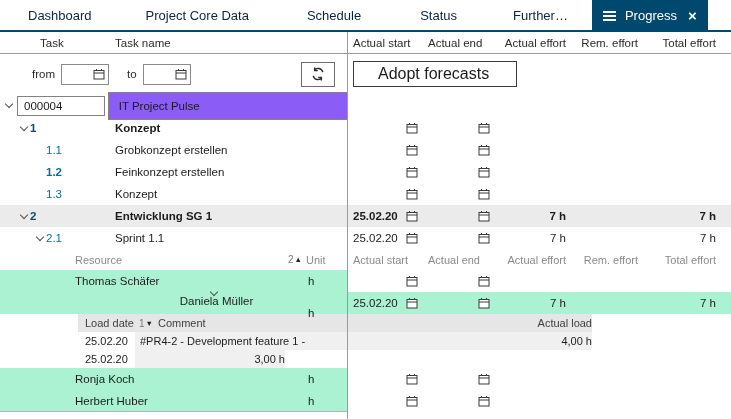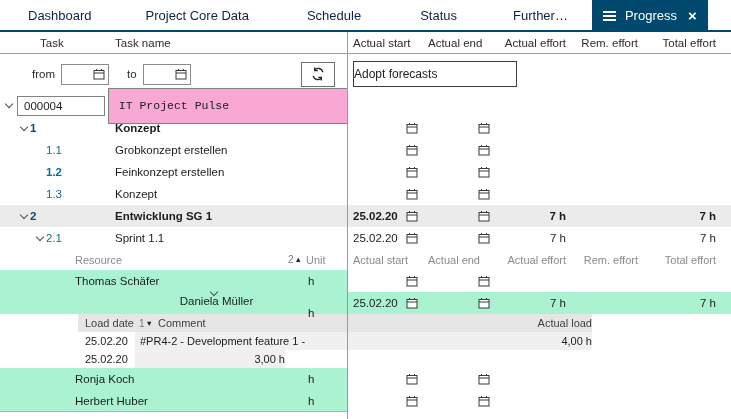--- a/index.html
+++ b/index.html
@@ -38,38 +38,38 @@
 
   
   .filterrow { display:flex; height:40px; align-items:center; }
   .flabel { color:#2b2b2b; }
   .dateinput { width:48px; height:21px; border:1px solid #8a8a8a; display:flex; align-items:center;
                padding:0 3px; gap:2px; background:#fff; }
   .dateinput input { border:none; outline:none; width:26px; font:inherit; padding:0; background:transparent; }
   .refreshbtn { width:34px; height:25px; border:1px solid #6e6e6e; background:#fff; display:flex;
                 align-items:center; justify-content:center; margin-left:auto; margin-right:13px; cursor:pointer; }
   .adoptbtn { margin-left:5px; width:164px; height:26px; border:1px solid #3c3c3c; background:#fff;
-              font:inherit; font-size:12px; text-align:left; padding-left:0; cursor:pointer; color:#1c1c1c; }
+              font:inherit; font-size:16px; text-align:left; padding-left:24px; cursor:pointer; color:#1c1c1c; }
 
   
   .row { display:flex; height:22px; align-items:stretch; }
   .row .lpane { align-items:center; }
   .row.root { height:23px; }
   .bg-gray { background:#ebebeb; }
   .lgreen { background:#abf2d3; }
   .row.bg-green { background:#abf2d3; }
 
   .chevslot { width:13px; flex:none; display:flex; align-items:center; justify-content:center; cursor:pointer; }
   .chev { width:6px; height:6px; border-right:1.4px solid #4f4f4f; border-bottom:1.4px solid #4f4f4f;
           transform:rotate(45deg); margin-top:-3px; }
 
   .idbox { width:88px; height:20px; border:1px solid #828282; display:flex; align-items:center;
            padding-left:6px; margin-left:2px; background:#fff; }
-  .namebox { width:241px; height:36px; border:1px solid #828282; display:flex; align-items:center;
-             padding-left:10px; margin-left:3px; background:#f9a8d4;font-family:Liberation Mono, monospace; }
+  .namebox { width:241px; height:28px; border:1px solid #828282; display:flex; align-items:center;
+             padding-left:10px; margin-left:3px; background:#8b5cf6; }
 
   .l1 { padding-left:17px; }
   .l2 { padding-left:46px; }
   .l2c { padding-left:33px; }
   .tid { color:#0b6e91; flex:none; }
   .tid.w1 { width:85px; }
   .tid.w2 { width:69px; }
   .tid.top { color:#0c4a70; font-weight:700; }
   .tname { white-space:nowrap; }
 

